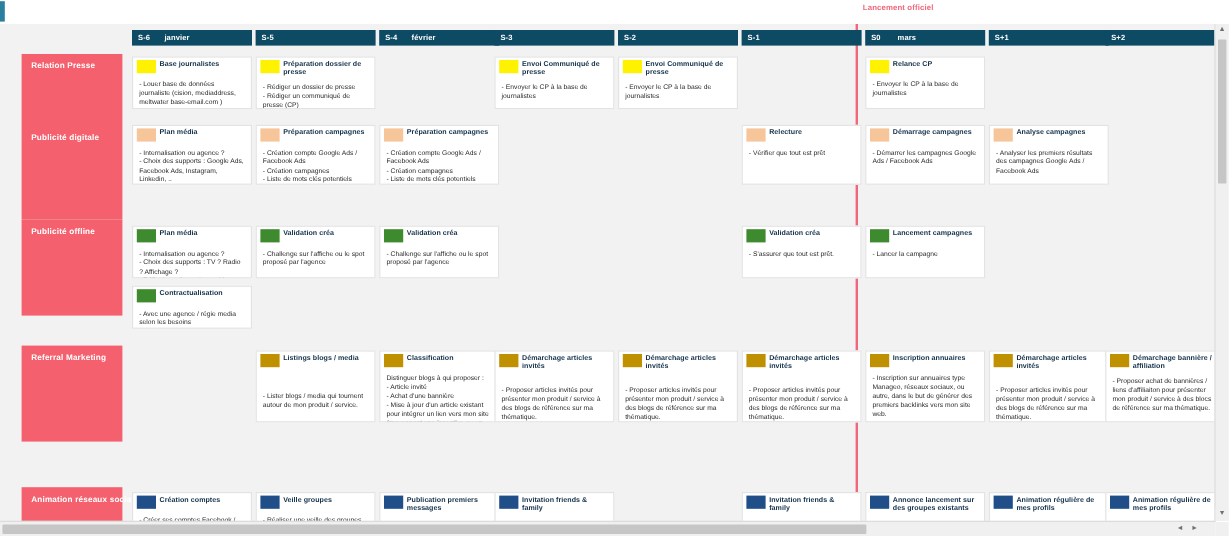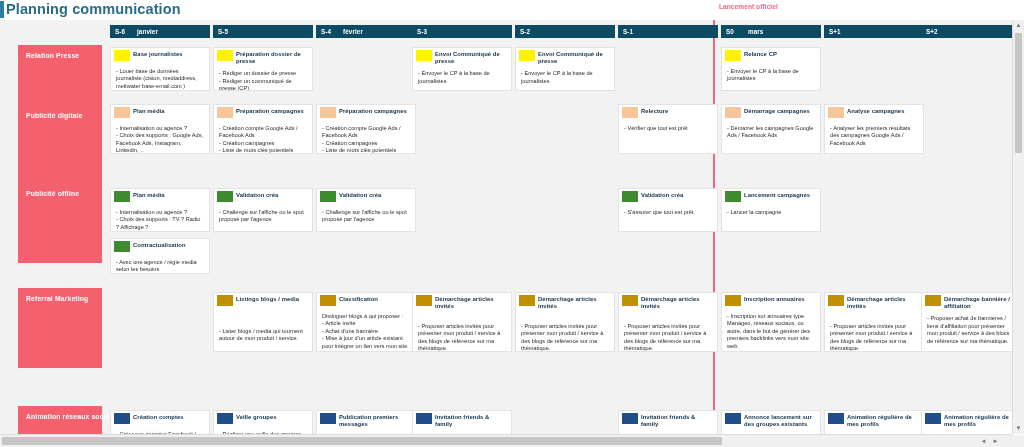--- a/index.html
+++ b/index.html
@@ -65,21 +65,20 @@
   .hscroll .arrow.rt{right:12px;}
   .corner{position:absolute;right:0;bottom:0;width:11px;height:12px;background:#f0f0f0;}
 </style>
 </head>
 <body>
 
 <div class="app">
 
   <div class="title-bar">
     <div class="title-accent"></div>
-    <div class="title-text">Planning communication</div>
   </div>
 
   <div class="board" id="board">
       <div class="milestone-line" style="left: 713px; top: -12px; height: 436px; background: rgb(240, 102, 122);"></div>
       <div class="colhead" style="left: 110px; top: 5px; width: 100px; background: rgb(13, 74, 99);"><span class="wk">S-6</span><span class="mo">janvier</span></div>
       <div class="colhead" style="left: 213px; top: 5px; width: 100px; background: rgb(13, 74, 99);"><span class="wk">S-5</span><span class="mo"></span></div>
       <div class="colhead" style="left: 316px; top: 5px; width: 100px; background: rgb(13, 74, 99);"><span class="wk">S-4</span><span class="mo">février</span></div>
       <div class="colhead" style="left: 412px; top: 5px; width: 100px; background: rgb(13, 74, 99);"><span class="wk">S-3</span><span class="mo"></span></div>
       <div class="colhead" style="left: 515px; top: 5px; width: 100px; background: rgb(13, 74, 99);"><span class="wk">S-2</span><span class="mo"></span></div>
       <div class="colhead" style="left: 618px; top: 5px; width: 100px; background: rgb(13, 74, 99);"><span class="wk">S-1</span><span class="mo"></span></div>

